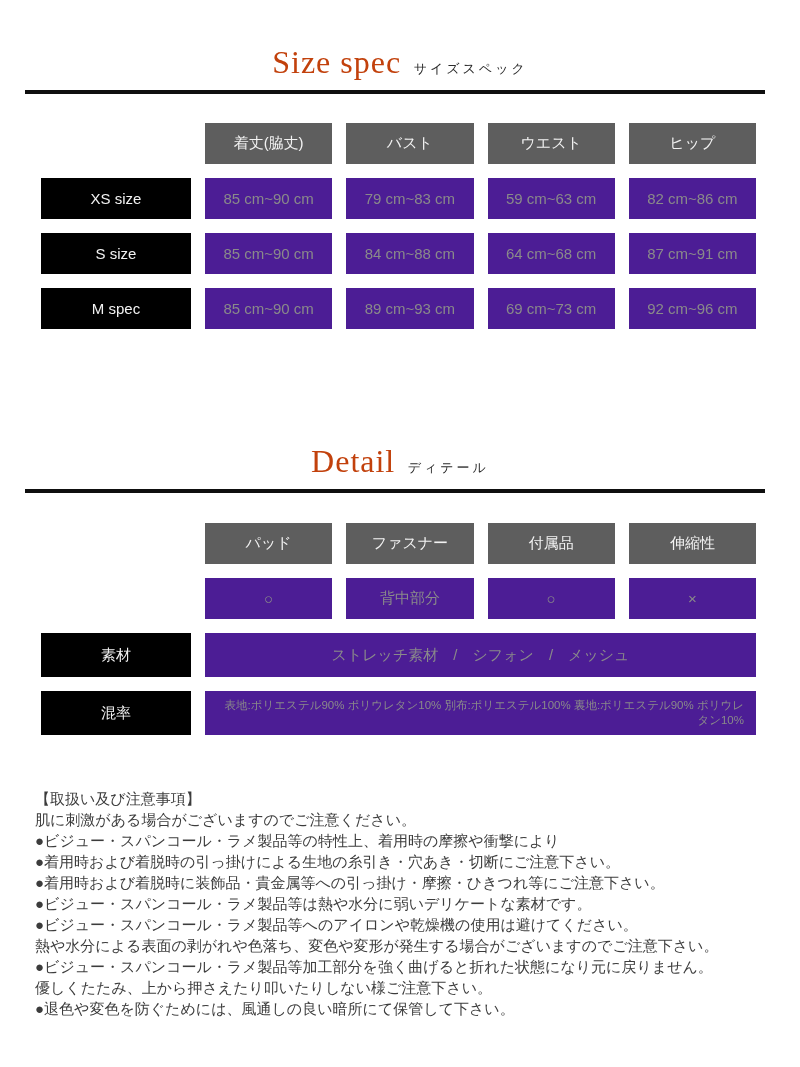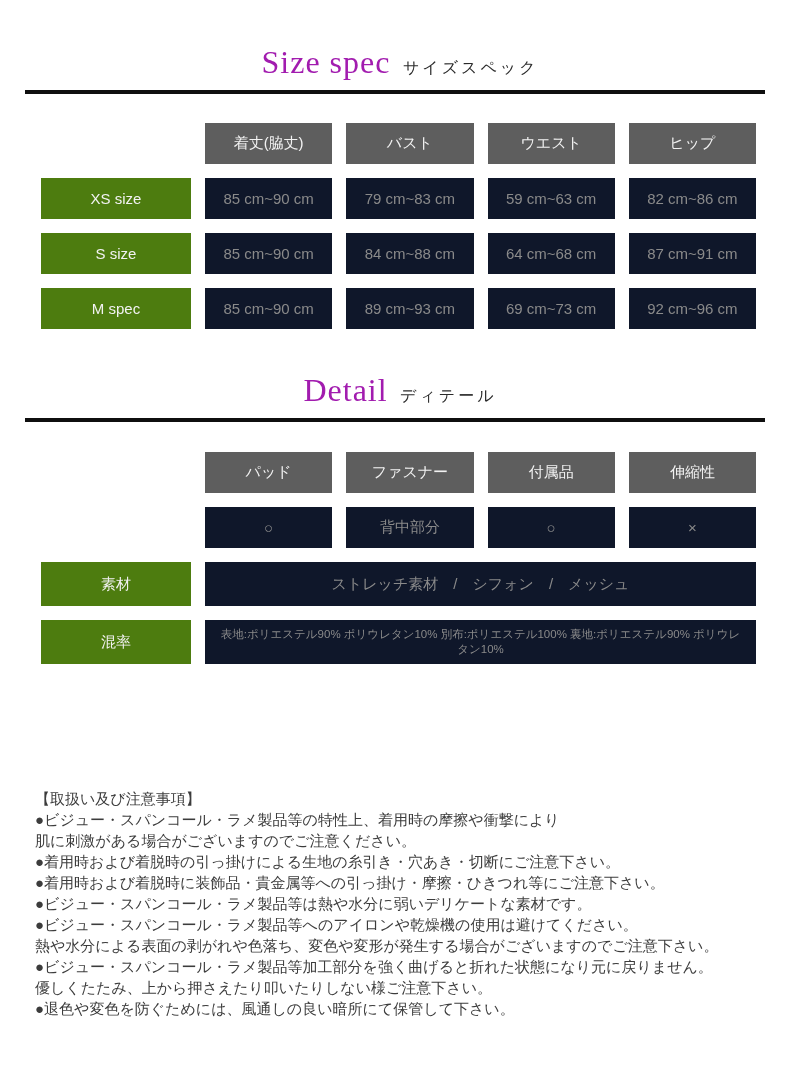--- a/index.html
+++ b/index.html
@@ -8,57 +8,57 @@
     width: 800px; height: 1067px;
     font-family: "Liberation Sans", "DejaVu Sans", sans-serif;
     position: relative;
     overflow: hidden;
   }
 
   
   .section-title { text-align: center; white-space: nowrap; }
   .section-title .en {
     font-family: "Liberation Serif", "DejaVu Serif", serif;
-    font-size: 32px; color: #a21caf; letter-spacing: 1px;
+    font-size: 32px; color: #c2410c; letter-spacing: 1px;
   }
   .section-title .ja {
     font-family: "Liberation Serif", "DejaVu Serif", serif;
-    font-size: 16px; color: #2a2a2a; letter-spacing: 3px; margin-left: 8px;
+    font-size: 13px; color: #2a2a2a; letter-spacing: 3px; margin-left: 8px;
   }
   .rule {
     width: 740px; height: 4px; background: #0f0f0f;
     margin-left: 25px; border: none;
   }
 
   #sizespec-title { padding-top: 44px; }
   #sizespec-rule { margin-top: 9px; }
 
   
   .spec-grid {
     margin-left: 41px; width: 715px;
     display: grid;
     grid-template-columns: 150px repeat(4, 1fr);
     column-gap: 14px; row-gap: 14px;
     align-items: stretch;
   }
   #size-grid { margin-top: 29px; }
   .cell {
     display: flex; align-items: center; justify-content: center;
-    min-height: 41px; font-size: 15px; text-align: center;
+    min-height: 41px; font-size: 15px; text-align: right;
   }
   .cell.blank { background: transparent; }
   .cell.head { background: #5e5e5e; color: #f2f2f2; }
-  .cell.label { background: #4d7c0f; color: #f2f2f2; }
-  .cell.value { background: #0f172a; color: #8a8a8a; }
+  .cell.label { background: #000000; color: #f2f2f2; }
+  .cell.value { background: #4c1d95; color: #8a8a8a; }
   .cell.wide { grid-column: 2 / 6; }
   .cell.tall { min-height: 44px; }
   .cell.small-text { font-size: 11.5px; padding: 0 12px; }
 
   
-  #detail-title { padding-top: 43px; }
+  #detail-title { padding-top: 114px; }
   #detail-rule { margin-top: 9px; }
   #detail-grid { margin-top: 30px; }
 
   
   #notes {
     position: absolute; left: 35px; top: 788px; width: 740px;
     font-size: 15px; line-height: 21px; color: #3c3c3c;
   }
   #notes div { white-space: nowrap; }
 </style>
@@ -120,22 +120,22 @@
 
   <div class="cell label tall">素材</div>
   <div class="cell value wide tall">ストレッチ素材　/　シフォン　/　メッシュ</div>
 
   <div class="cell label tall">混率</div>
   <div class="cell value wide tall small-text">表地:ポリエステル90% ポリウレタン10% 別布:ポリエステル100% 裏地:ポリエステル90% ポリウレタン10%</div>
 </div>
 
 <div id="notes">
   <div>【取扱い及び注意事項】</div>
-<div>●ビジュー・スパンコール・ラメ製品等の特性上、着用時の摩擦や衝撃により</div>
-    <div>肌に刺激がある場合がございますのでご注意ください。</div>
+<div>肌に刺激がある場合がございますのでご注意ください。</div>
+    <div>●ビジュー・スパンコール・ラメ製品等の特性上、着用時の摩擦や衝撃により</div>
     <div>●着用時および着脱時の引っ掛けによる生地の糸引き・穴あき・切断にご注意下さい。</div>
     <div>●着用時および着脱時に装飾品・貴金属等への引っ掛け・摩擦・ひきつれ等にご注意下さい。</div>
     <div>●ビジュー・スパンコール・ラメ製品等は熱や水分に弱いデリケートな素材です。</div>
     <div>●ビジュー・スパンコール・ラメ製品等へのアイロンや乾燥機の使用は避けてください。</div>
     <div>熱や水分による表面の剥がれや色落ち、変色や変形が発生する場合がございますのでご注意下さい。</div>
     <div>●ビジュー・スパンコール・ラメ製品等加工部分を強く曲げると折れた状態になり元に戻りません。</div>
     <div>優しくたたみ、上から押さえたり叩いたりしない様ご注意下さい。</div>
     <div>●退色や変色を防ぐためには、風通しの良い暗所にて保管して下さい。</div>
   </div>
 

